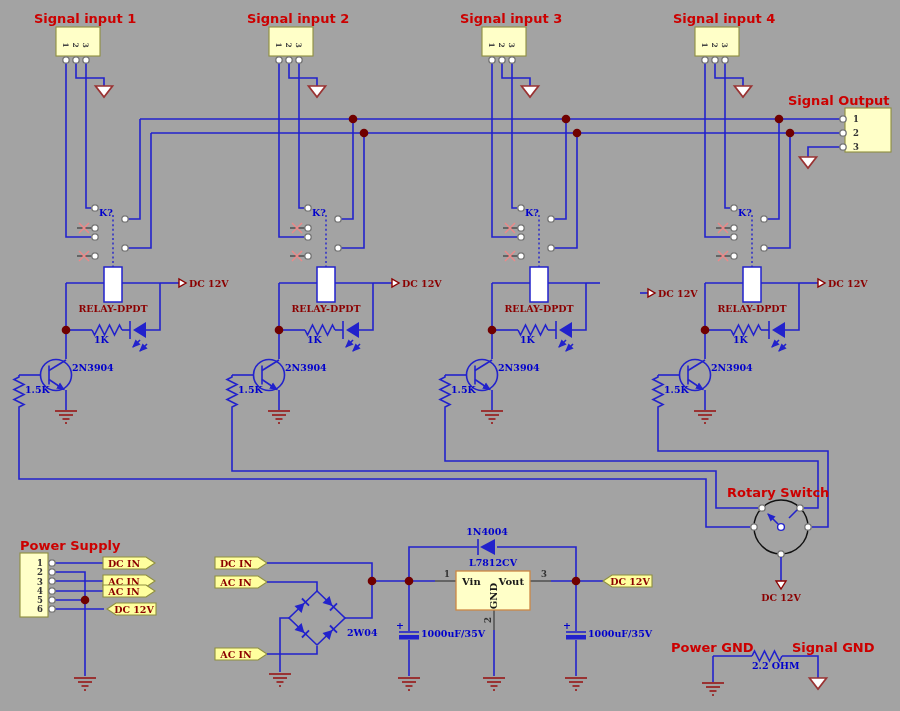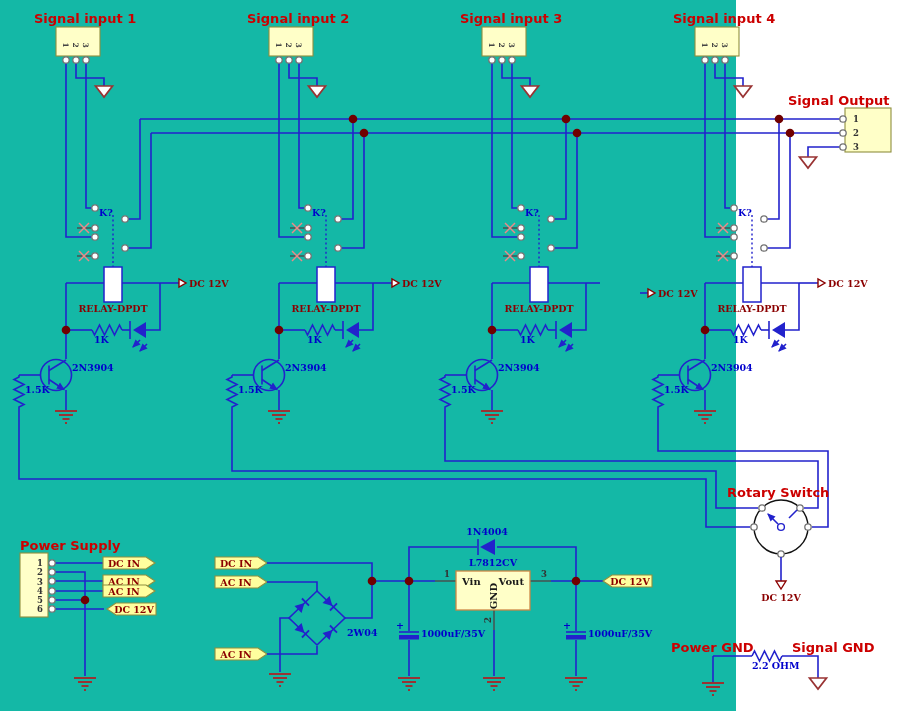--- a/index.html
+++ b/index.html
@@ -1,16 +1,16 @@
 <!DOCTYPE html>
 <html style="--wire: #2222cc; --text_blue: #0000cc; --title_red: #cc0000; --maroon: #8b0000; --dot: #700000; --ground: #993333; --stub_gray: #4a4a4a; --contact_gray: #737373; --x_mark: #ee8888; --comp_fill: #ffffc8; --comp_border: #8f8f3f; --flag_fill: #ffff9e; --reg_border: #cc8844;"><head>
 <meta charset="utf-8">
 <style>
   html,body{margin:0;padding:0;background:#ffffff;}
-  .sheet{width:736px;height:711px;position:relative;background:#14b8a6;}
+  .sheet{width:900px;height:711px;position:relative;background:#a3a3a3;}
   svg{display:block;}
   svg text{font-family:"DejaVu Serif","Liberation Serif",serif;font-weight:bold;fill:var(--text_blue);}
   .title{font-family:"DejaVu Sans","Liberation Sans",sans-serif;font-weight:bold;font-size:13px;fill:var(--title_red);}
   .w{fill:none;stroke:var(--wire);stroke-width:1.6;}
   .gs{fill:none;stroke:var(--stub_gray);stroke-width:1.4;}
   .dash{fill:none;stroke:var(--wire);stroke-width:1.4;stroke-dasharray:2,2.6;}
   .comp{fill:none;stroke:var(--wire);stroke-width:1.6;}
   .bf{fill:var(--wire);stroke:none;}
   .ybox{fill:var(--comp_fill);stroke:var(--comp_border);stroke-width:1.1;}
   .flag{fill:var(--flag_fill);stroke:var(--comp_border);stroke-width:1.1;}

